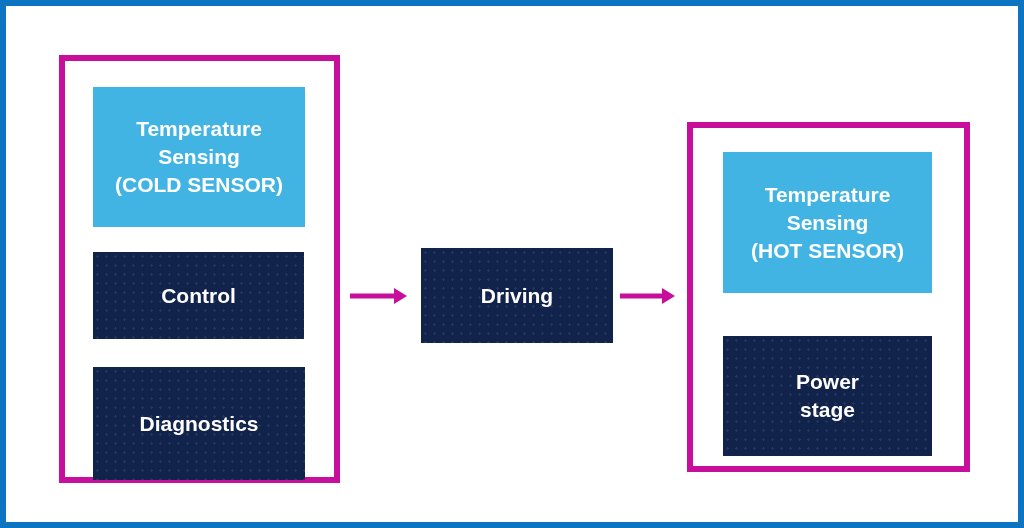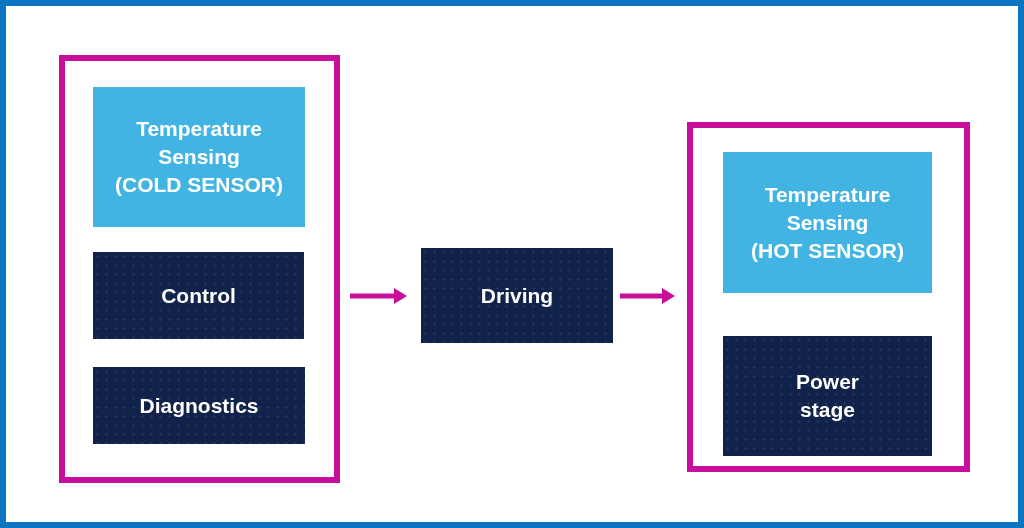--- a/index.html
+++ b/index.html
@@ -48,21 +48,21 @@
     font-size: 21px;
     line-height: 28px;
     color: var(--text, #ffffff);
     text-align: center;
     white-space: pre-line;
   }
 
   
   .cold        { left: 28px; top: 26px;  width: 212px; height: 140px; }
   .control     { left: 28px; top: 191px; width: 211px; height: 87px; }
-  .diagnostics { left: 28px; top: 306px; width: 212px; height: 77px; }
+  .diagnostics { left: 28px; top: 306px; width: 212px; height: 113px; }
 
   
   .hot         { left: 30px; top: 24px;  width: 209px; height: 141px; }
   .power       { left: 30px; top: 208px; width: 209px; height: 120px; }
 
   
   .driving     { left: 421px; top: 248px; width: 192px; height: 95px; }
 
   .arrow { position: absolute; height: 18px; }
   .arrow-1 { left: 350px; top: 287px; width: 57px; }

